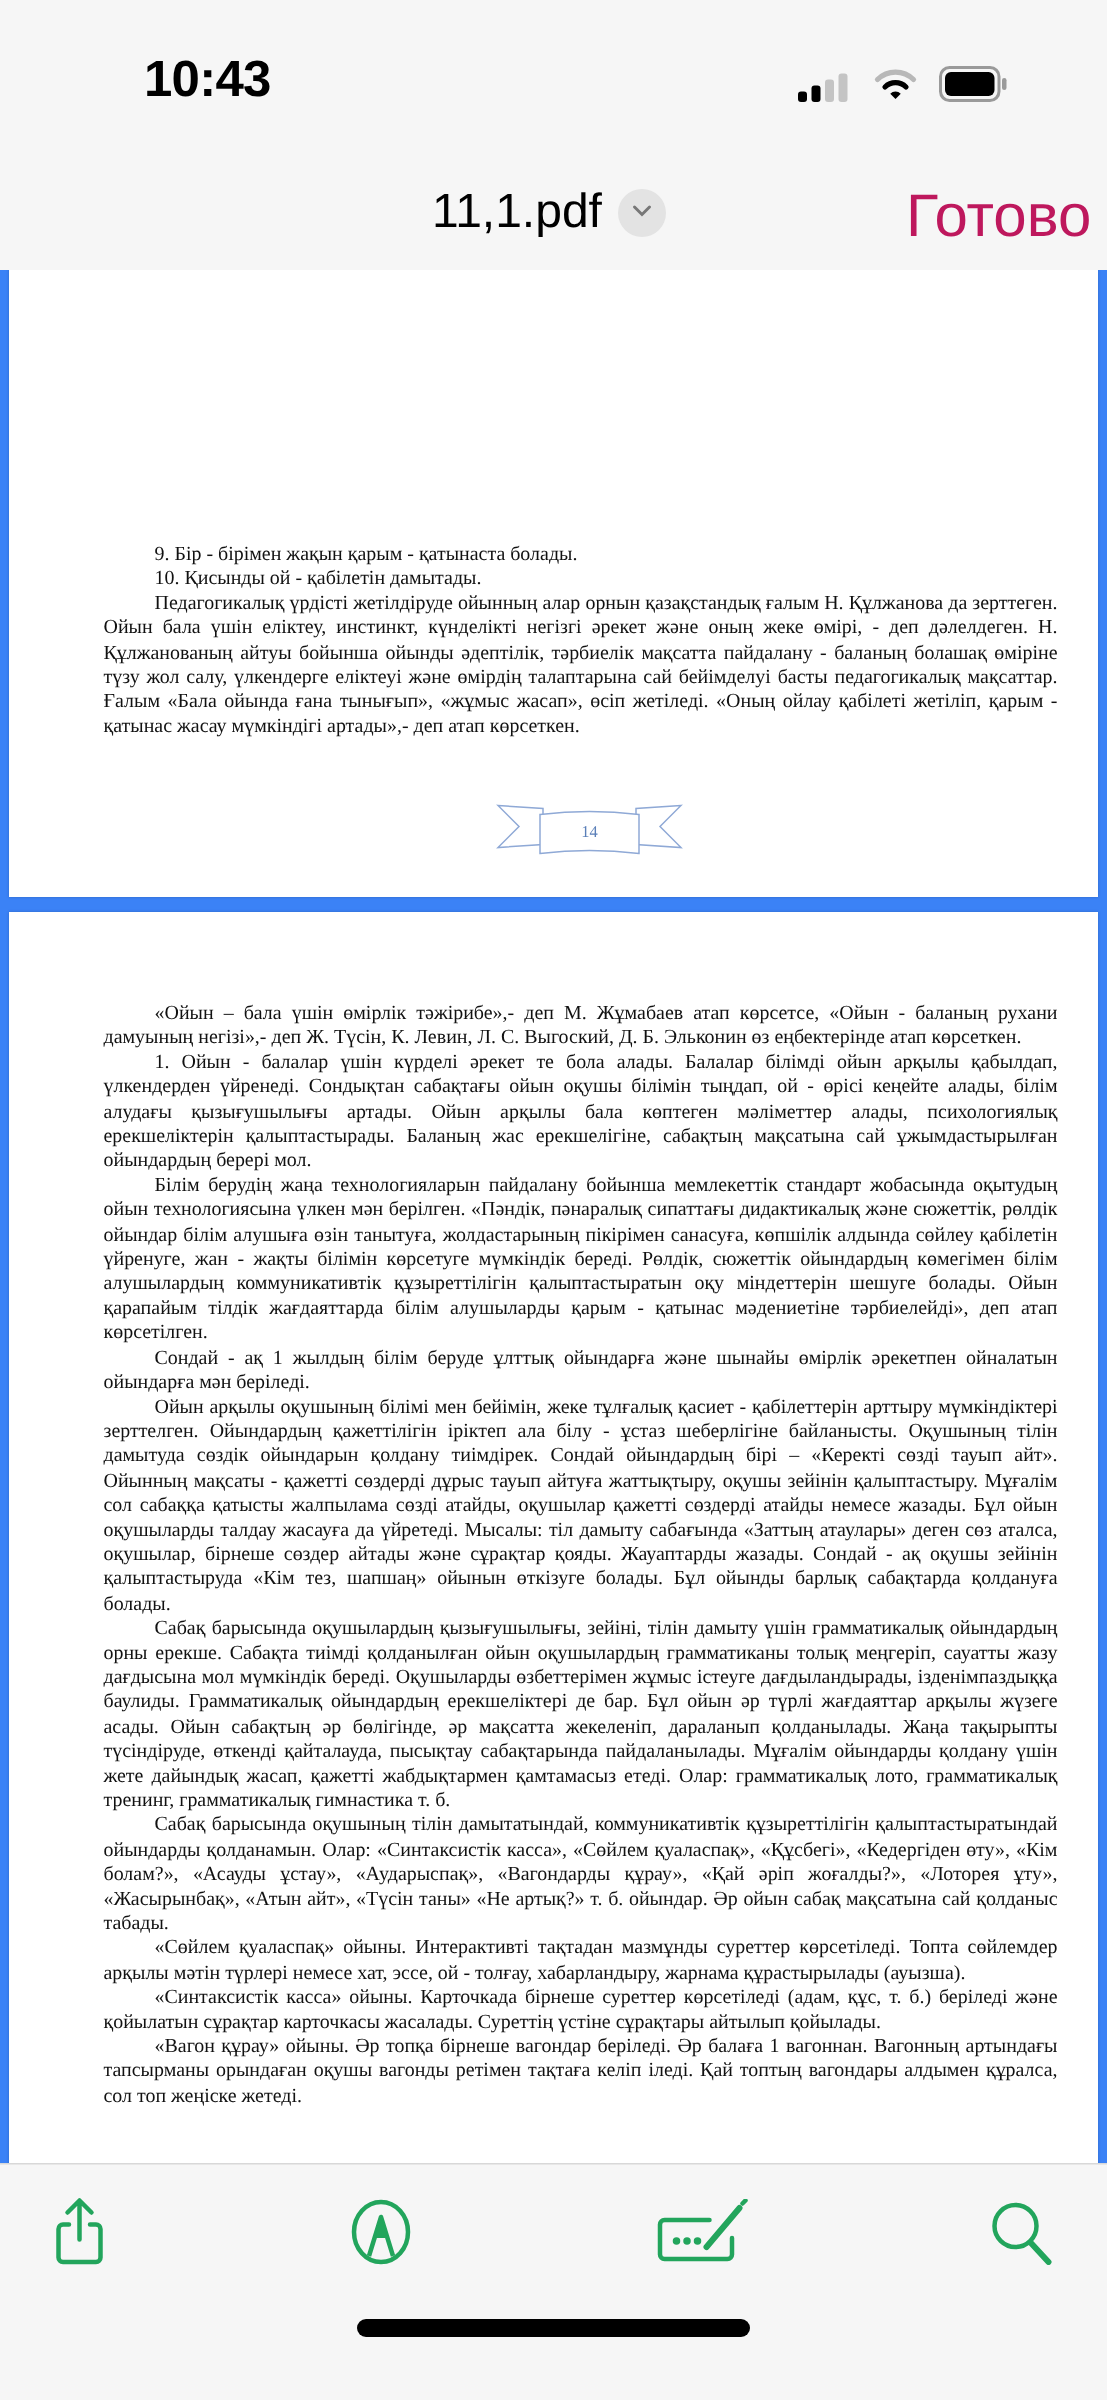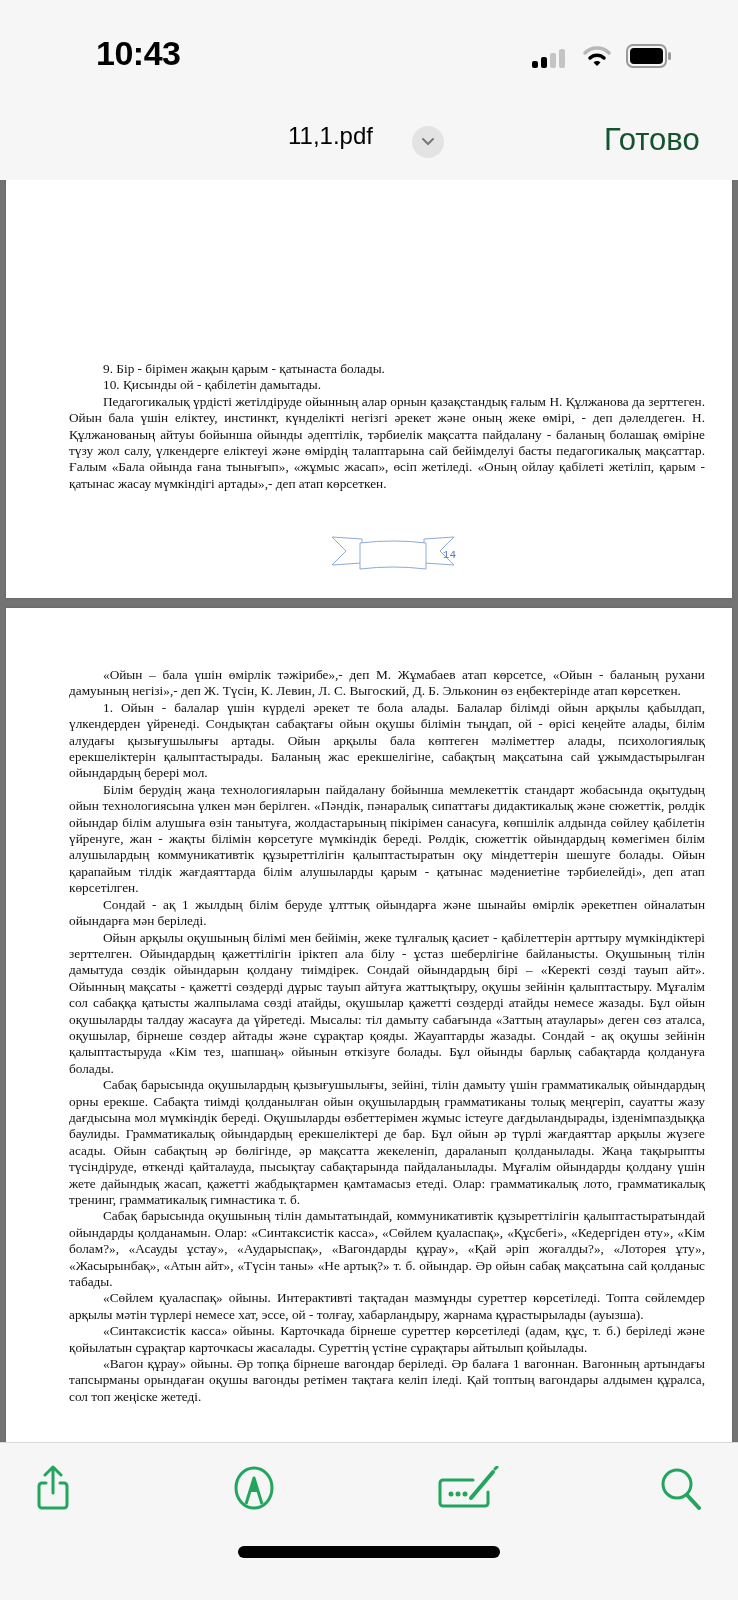--- a/index.html
+++ b/index.html
@@ -8,35 +8,35 @@
     background: #f6f6f6; position: relative;
     font-family: "Liberation Sans", sans-serif;
   }
   .status-bar { position: absolute; left: 4px; top: 0; width: 738px; height: 100px; }
   .time { position: absolute; left: 92px; top: 34px; font-size: 34px; font-weight: bold; color: #000; letter-spacing: -0.5px; }
   .signal { position: absolute; left: 528px; top: 50px; width: 34px; height: 18px; }
   .signal span { position: absolute; bottom: 0; width: 6px; border-radius: 2px; }
   .wifi { position: absolute; left: 578px; top: 44px; width: 30px; height: 24px; }
   .battery { position: absolute; left: 622px; top: 44px; width: 46px; height: 24px; }
   .nav-bar { position: absolute; left: 0; top: 100px; width: 738px; height: 80px; }
-  .doc-title { position: absolute; left: 288px; top: 122px; font-size: 24px; color: #000; }
+  .doc-title { position: absolute; left: 288px; top: 122px; font-size: 32px; color: #000; }
   .title-chevron { position: absolute; left: 412px; top: 126px; width: 32px; height: 32px; border-radius: 50%; background: #e3e3e3; display: flex; align-items: center; justify-content: center; }
-  .done-btn { position: absolute; left: 604px; top: 122px; font-size: 31px; color: #14532d; font-weight: 500; }
+  .done-btn { position: absolute; left: 604px; top: 122px; font-size: 40px; color: #be185d; font-weight: 500; }
 
-  .viewer { position: absolute; left: 0; top: 180px; width: 738px; height: 1262px; background: #737373; overflow: hidden; }
+  .viewer { position: absolute; left: 0; top: 180px; width: 738px; height: 1262px; background: #3b82f6; overflow: hidden; }
   .page { position: absolute; left: 6px; width: 726px; background: #fff; box-shadow: 0 0 2px rgba(0,0,0,0.2); }
   .page.p14 { top: -40px; height: 458px; }
   .page.p15 { top: 428px; height: 1010px; }
   .ptext { position: absolute; left: 63px; width: 636px; font-family: "Liberation Serif", serif; font-size: 13.3px; line-height: 16.4px; color: #111; text-align: justify; }
   .ptext p { margin: 0; text-indent: 34px; }
   .p14 .ptext { top: 221px; }
   .p15 .ptext { top: 488px; top: 59px; }
   .ribbon { position: absolute; width: 126px; height: 40px; }
   .p14 .ribbon { left: 324px; top: 393px; }
-  .ribbon .num { position: absolute; left: 0; right: 0; top: 16px; text-align: right; font-size: 11px; color: #5a7fb8; font-family: Liberation Mono, monospace; }
+  .ribbon .num { position: absolute; left: 0; right: 0; top: 16px; text-align: center; font-size: 11px; color: #5a7fb8; font-family: Liberation Serif, serif; }
 
   .toolbar { position: absolute; left: 0; top: 1442px; width: 738px; height: 158px; background: #f6f6f6; border-top: 1px solid #d8d8d8; }
   .tb-btn { position: absolute; top: 22px; width: 50px; height: 50px; display: flex; align-items: center; justify-content: center; }
   .home-indicator { position: absolute; left: 238px; top: 1546px; width: 262px; height: 12px; border-radius: 6px; background: #000; }
 </style>
 </head>
 <body>
 
 <div class="status-bar">
   <div class="time">10:43</div>

